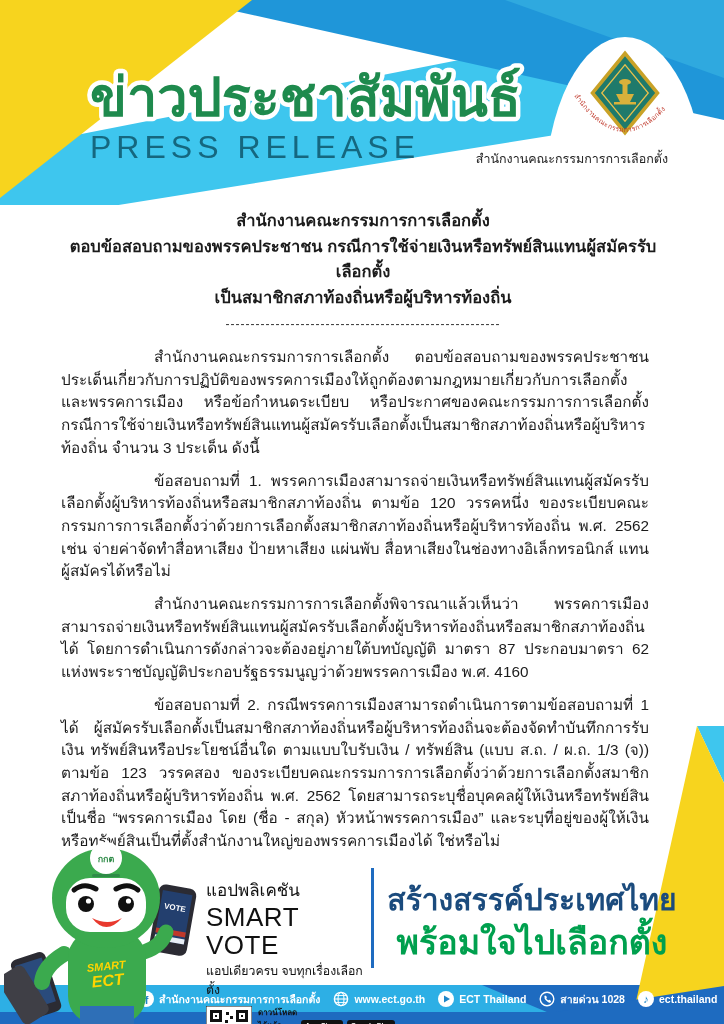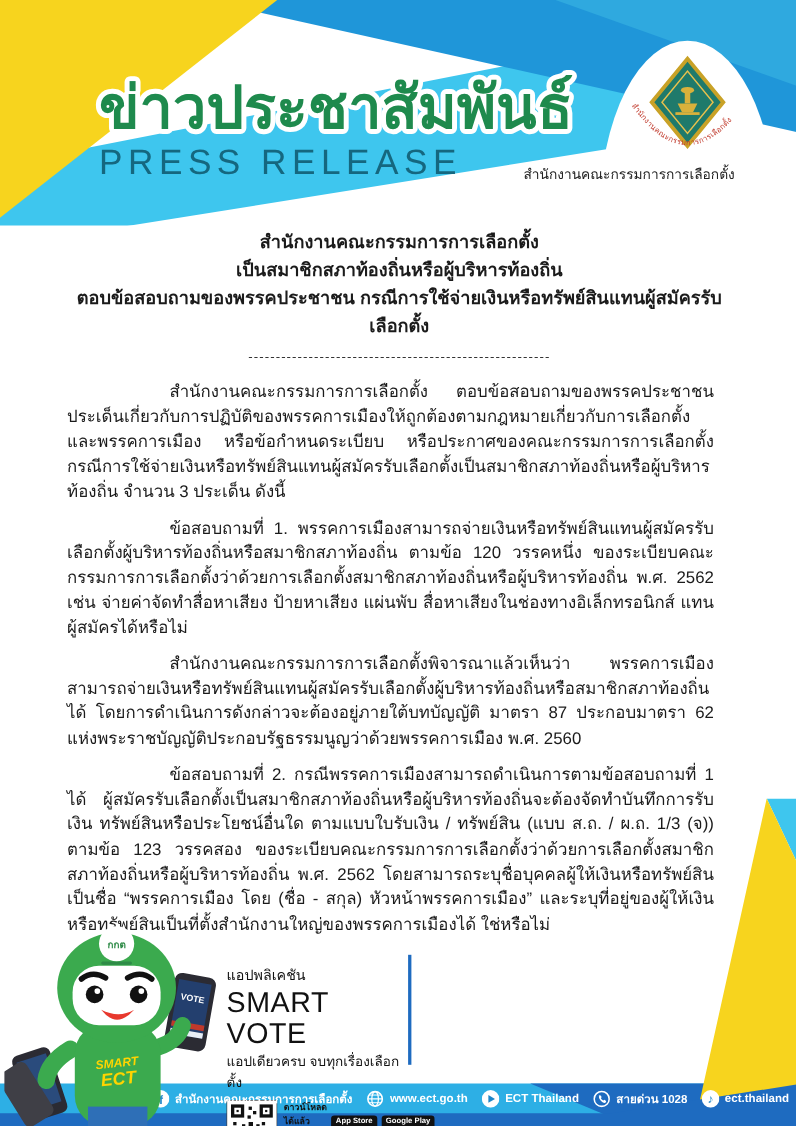--- a/index.html
+++ b/index.html
@@ -20,21 +20,21 @@
   .doc-body{margin-top:15px;}
   .doc-body p{margin:0 16px 10px 0;font-size:15.3px;line-height:22.7px;text-align:justify;
               text-indent:93px;}
 
   
   .footer{position:absolute;top:726px;left:0;width:724px;height:298px;}
   .footer-bg{position:absolute;top:0;left:0;z-index:0;}
   .mascot{position:absolute;left:4px;top:108px;z-index:3;}
 
   .appblock{position:absolute;left:206px;top:150px;width:168px;z-index:2;color:#111;}
-  .app-line1{font-size:13px;}
+  .app-line1{font-size:17px;}
   .app-name{font-size:26px;font-weight:400;letter-spacing:.5px;line-height:28px;}
   .app-tag{font-size:12.3px;margin-top:2px;}
   .app-row{display:flex;margin-top:7px;gap:6px;}
   .qr{flex:0 0 auto;}
   .app-right{display:flex;flex-direction:column;gap:3px;}
   .dl-line{display:flex;align-items:center;gap:4px;font-size:8px;font-weight:bold;}
   .badge{background:#111;color:#fff;font-size:7px;font-weight:bold;border-radius:3px;
          padding:2px 4px;line-height:8px;white-space:nowrap;}
 
   .divider{position:absolute;left:371px;top:142px;width:3px;height:100px;background:#1E6BC0;z-index:2;}
@@ -82,28 +82,28 @@
     <text x="90" y="158" font-size="32" class="hdr-sub" fill="#15677F">PRESS RELEASE</text>
   </svg>
 
   <div class="hdr-meta">
     <div>สำนักงานคณะกรรมการการเลือกตั้ง</div>
   </div>
 
   <div class="doc">
     <div class="doc-title">
       <div>สำนักงานคณะกรรมการการเลือกตั้ง</div>
+      <div>ตอบข้อสอบถามของพรรคประชาชน กรณีการใช้จ่ายเงินหรือทรัพย์สินแทนผู้สมัครรับเลือกตั้ง</div>
       <div>เป็นสมาชิกสภาท้องถิ่นหรือผู้บริหารท้องถิ่น</div>
-      <div>ตอบข้อสอบถามของพรรคประชาชน กรณีการใช้จ่ายเงินหรือทรัพย์สินแทนผู้สมัครรับเลือกตั้ง</div>
     </div>
     <div class="doc-sep">-------------------------------------------------------</div>
     <div class="doc-body">
       <p>สำนักงานคณะกรรมการการเลือกตั้ง ตอบข้อสอบถามของพรรคประชาชน ประเด็นเกี่ยวกับการปฏิบัติของพรรคการเมืองให้ถูกต้องตามกฎหมายเกี่ยวกับการเลือกตั้งและพรรคการเมือง หรือข้อกำหนดระเบียบ หรือประกาศของคณะกรรมการการเลือกตั้ง กรณีการใช้จ่ายเงินหรือทรัพย์สินแทนผู้สมัครรับเลือกตั้งเป็นสมาชิกสภาท้องถิ่นหรือผู้บริหารท้องถิ่น จำนวน 3 ประเด็น ดังนี้</p>
       <p>ข้อสอบถามที่ 1. พรรคการเมืองสามารถจ่ายเงินหรือทรัพย์สินแทนผู้สมัครรับเลือกตั้งผู้บริหารท้องถิ่นหรือสมาชิกสภาท้องถิ่น ตามข้อ 120 วรรคหนึ่ง ของระเบียบคณะกรรมการการเลือกตั้งว่าด้วยการเลือกตั้งสมาชิกสภาท้องถิ่นหรือผู้บริหารท้องถิ่น พ.ศ. 2562 เช่น จ่ายค่าจัดทำสื่อหาเสียง ป้ายหาเสียง แผ่นพับ สื่อหาเสียงในช่องทางอิเล็กทรอนิกส์ แทนผู้สมัครได้หรือไม่</p>
-      <p>สำนักงานคณะกรรมการการเลือกตั้งพิจารณาแล้วเห็นว่า พรรคการเมืองสามารถจ่ายเงินหรือทรัพย์สินแทนผู้สมัครรับเลือกตั้งผู้บริหารท้องถิ่นหรือสมาชิกสภาท้องถิ่นได้ โดยการดำเนินการดังกล่าวจะต้องอยู่ภายใต้บทบัญญัติ มาตรา 87 ประกอบมาตรา 62 แห่งพระราชบัญญัติประกอบรัฐธรรมนูญว่าด้วยพรรคการเมือง พ.ศ. 2560</p>
+      <p>สำนักงานคณะกรรมการการเลือกตั้งพิจารณาแล้วเห็นว่า พรรคการเมืองสามารถจ่ายเงินหรือทรัพย์สินแทนผู้สมัครรับเลือกตั้งผู้บริหารท้องถิ่นหรือสมาชิกสภาท้องถิ่นได้ โดยการดำเนินการดังกล่าวจะต้องอยู่ภายใต้บทบัญญัติ มาตรา 87 ประกอบมาตรา 62 แห่งพระราชบัญญัติประกอบรัฐธรรมนูญว่าด้วยพรรคการเมือง พ.ศ. 4160</p>
       <p>ข้อสอบถามที่ 2. กรณีพรรคการเมืองสามารถดำเนินการตามข้อสอบถามที่ 1 ได้ ผู้สมัครรับเลือกตั้งเป็นสมาชิกสภาท้องถิ่นหรือผู้บริหารท้องถิ่นจะต้องจัดทำบันทึกการรับเงิน ทรัพย์สินหรือประโยชน์อื่นใด ตามแบบใบรับเงิน / ทรัพย์สิน (แบบ ส.ถ. / ผ.ถ. 1/3 (จ)) ตามข้อ 123 วรรคสอง ของระเบียบคณะกรรมการการเลือกตั้งว่าด้วยการเลือกตั้งสมาชิกสภาท้องถิ่นหรือผู้บริหารท้องถิ่น พ.ศ. 2562 โดยสามารถระบุชื่อบุคคลผู้ให้เงินหรือทรัพย์สินเป็นชื่อ “พรรคการเมือง โดย (ชื่อ - สกุล) หัวหน้าพรรคการเมือง” และระบุที่อยู่ของผู้ให้เงินหรือทรัพย์สินเป็นที่ตั้งสำนักงานใหญ่ของพรรคการเมืองได้ ใช่หรือไม่</p>
     </div>
   </div>
 
   <div class="footer">
 
     <svg class="footer-bg" width="724" height="298" viewBox="0 0 724 298">
       <rect x="0" y="0" width="724" height="298" fill="#ffffff"></rect>
       <polygon points="697,0 724,0 724,57" fill="#3EC6EE"></polygon>
       <rect x="0" y="259" width="724" height="30" fill="#2DAFE5"></rect>
@@ -195,20 +195,24 @@
             <span class="badge">App Store</span>
             <span class="badge">Google Play</span>
           </div>
 
         </div>
       </div>
     </div>
 
     <div class="divider"></div>
 
+    <div class="slogan">
+      <div class="slogan-1">สร้างสรรค์ประเทศไทย</div>
+      <div class="slogan-2">พร้อมใจไปเลือกตั้ง</div>
+    </div>
 
     <div class="socialbar">
       <div class="soc-item">
         <svg width="16" height="16" viewBox="0 0 16 16">
           <circle cx="8" cy="8" r="8" fill="#fff"></circle>
           <text x="8.5" y="12.5" font-size="11" font-weight="bold" fill="#1E86C8" text-anchor="middle">f</text>
         </svg>
         <span>สำนักงานคณะกรรมการการเลือกตั้ง</span>
       </div>
       <div class="soc-item">

